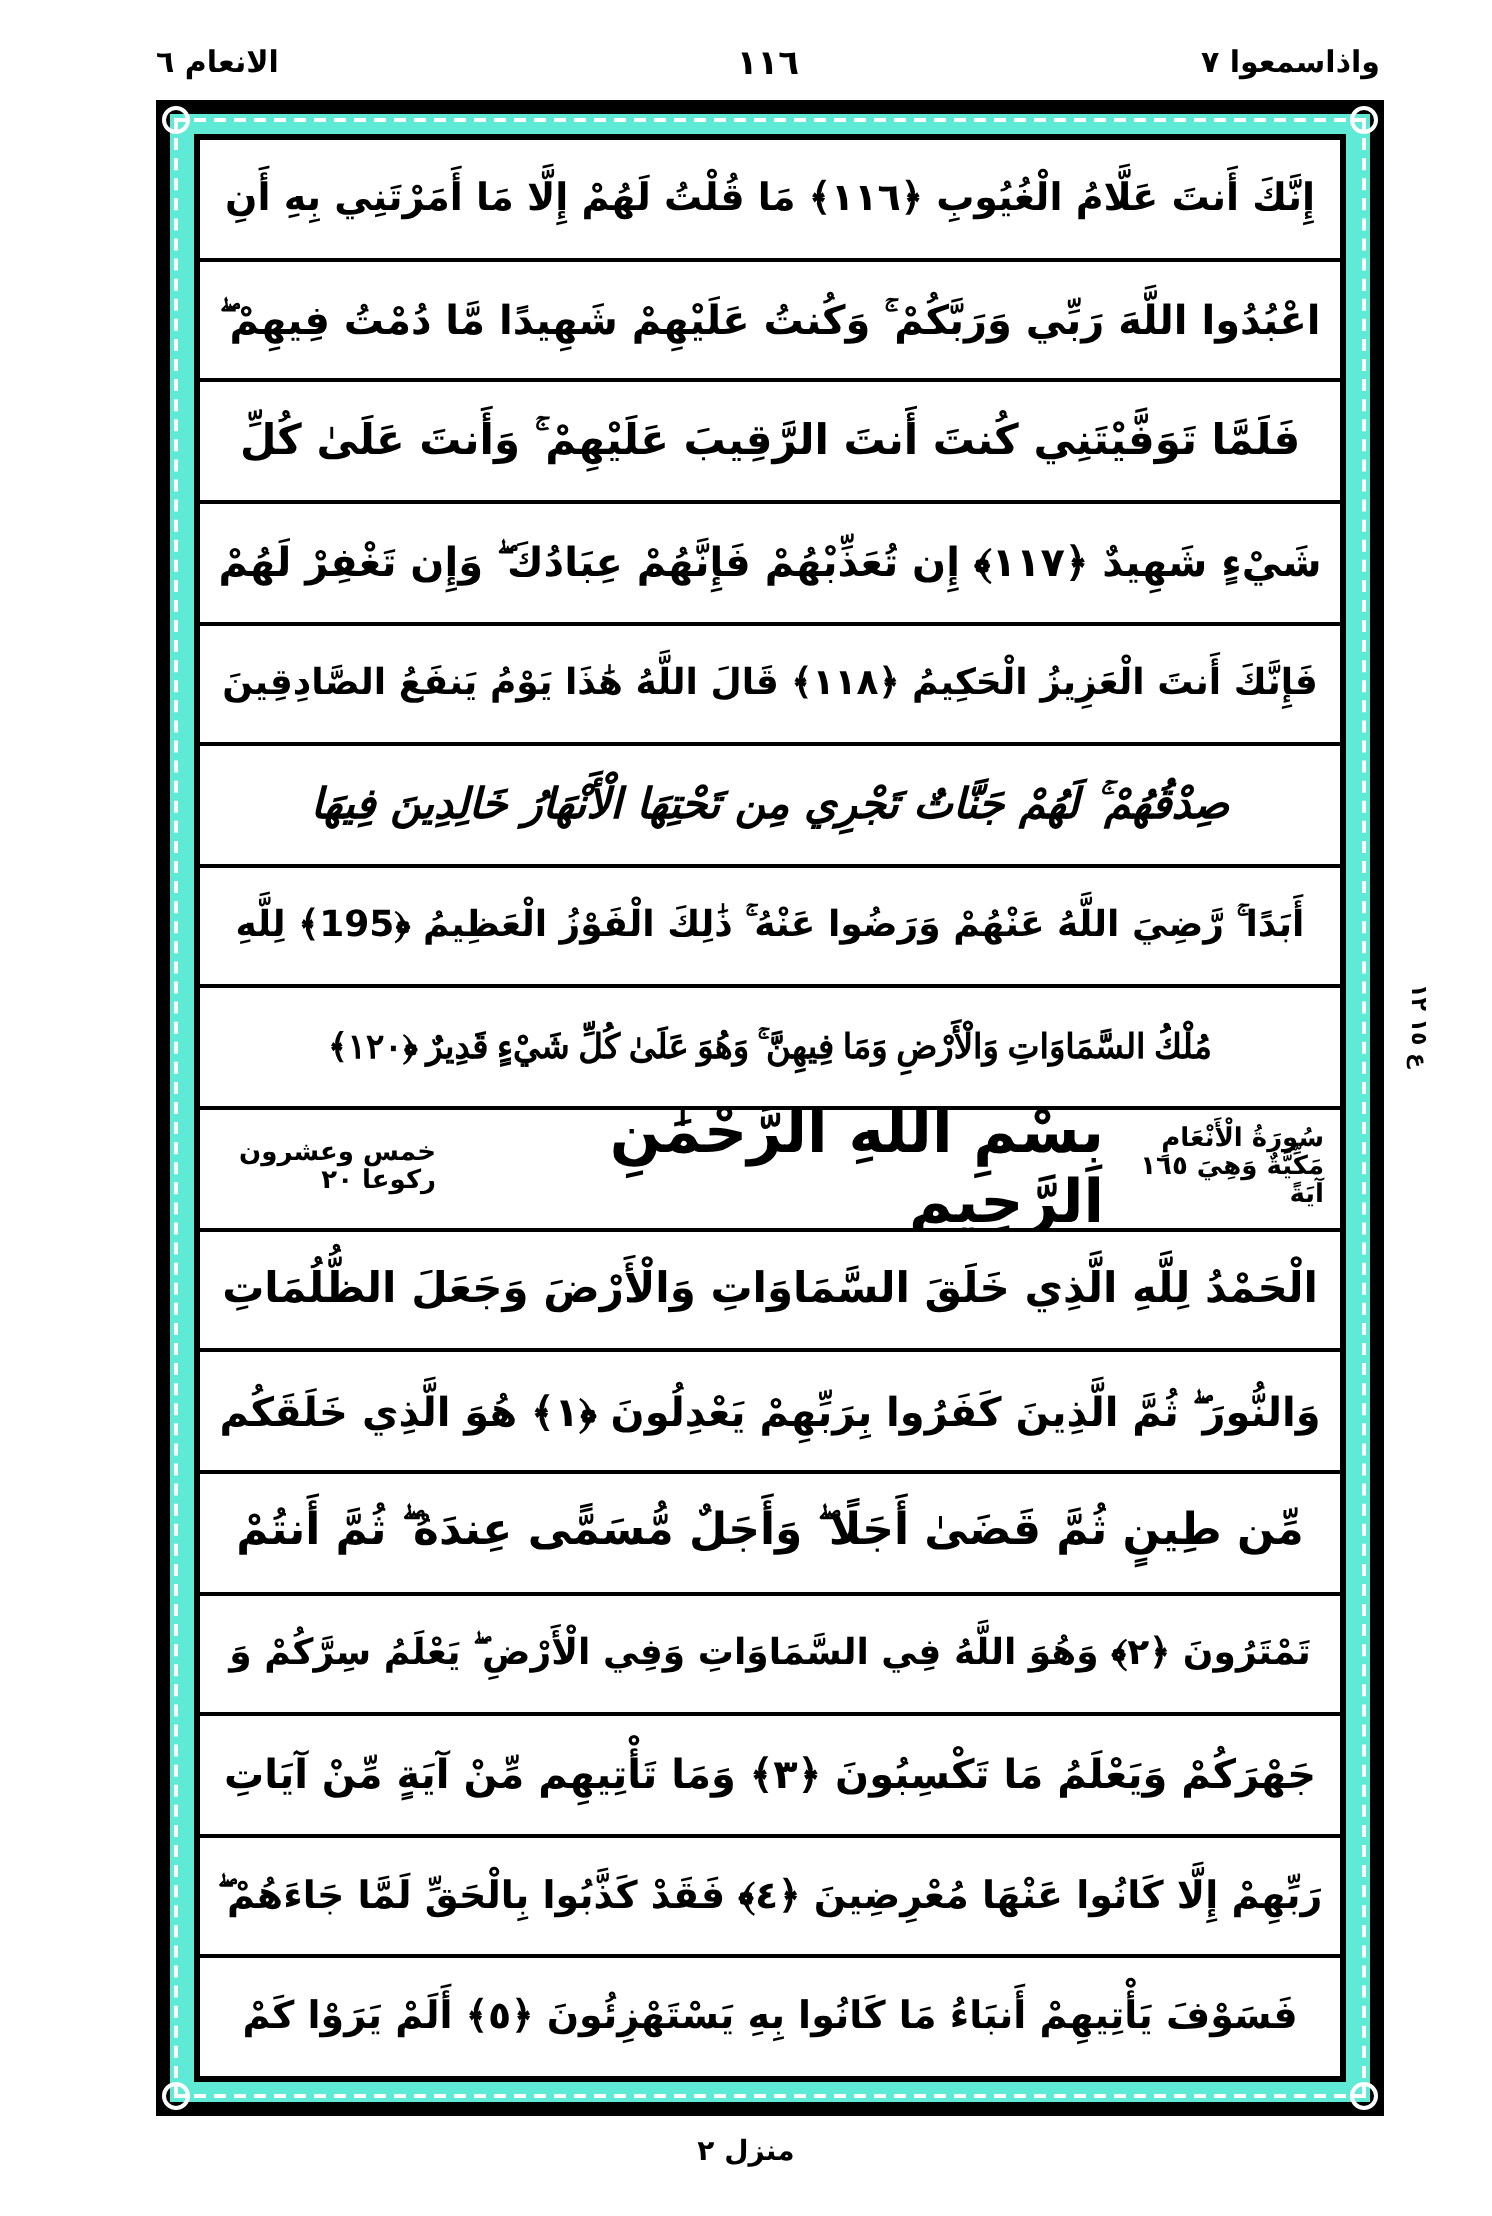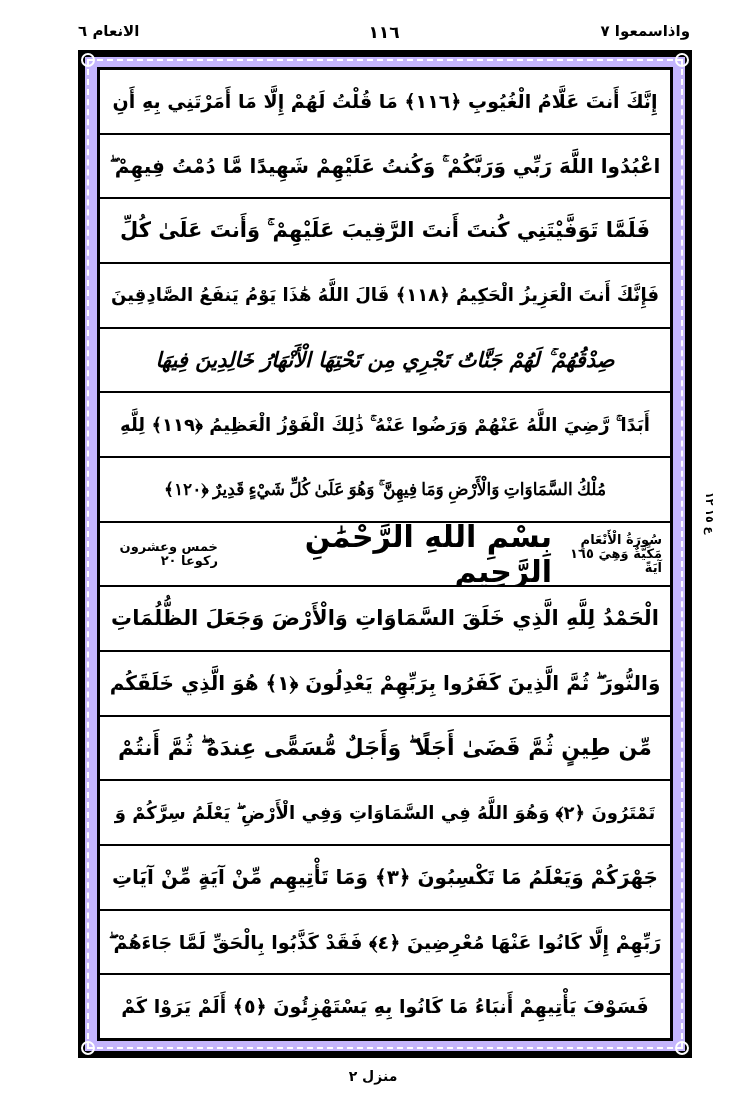--- a/index.html
+++ b/index.html
@@ -8,21 +8,21 @@
 
   .header { position: absolute; top: 22px; left: 78px; width: 612px; height: 24px; }
   .header .hdr { position: absolute; top: 0; font-size: 15px; font-weight: bold; direction: rtl; white-space: nowrap; }
   .header .hdr-right { right: 0; }
   .header .hdr-center { left: 50%; transform: translateX(-50%); font-size: 17px; }
   .header .hdr-left { left: 0; }
 
   .frame {
     position: absolute; left: 78px; top: 50px; width: 614px; height: 1008px;
     border: 7px solid #000;
-    background: #c4b5fd;
+    background: #5eead4;
   }
   .frame::before {
     content: ""; position: absolute; inset: 2px;
     border: 2px dashed #fff;
     pointer-events: none;
   }
   .inner {
     position: absolute; left: 12px; right: 12px; top: 10px; bottom: 10px;
     border: 3px solid #000;
     background: #fff;
@@ -81,27 +81,30 @@
       <div class="row">
           <span class="ayah-text" style="font-size: 19px;">إِنَّكَ أَنتَ عَلَّامُ الْغُيُوبِ ﴿١١٦﴾ مَا قُلْتُ لَهُمْ إِلَّا مَا أَمَرْتَنِي بِهِ أَنِ</span>
         </div>
       <div class="row">
           <span class="ayah-text" style="font-size: 20px;">اعْبُدُوا اللَّهَ رَبِّي وَرَبَّكُمْ ۚ وَكُنتُ عَلَيْهِمْ شَهِيدًا مَّا دُمْتُ فِيهِمْ ۖ</span>
         </div>
       <div class="row">
           <span class="ayah-text" style="font-size: 21px;">فَلَمَّا تَوَفَّيْتَنِي كُنتَ أَنتَ الرَّقِيبَ عَلَيْهِمْ ۚ وَأَنتَ عَلَىٰ كُلِّ</span>
         </div>
       <div class="row">
+          <span class="ayah-text" style="font-size: 20px;">شَيْءٍ شَهِيدٌ ﴿١١٧﴾ إِن تُعَذِّبْهُمْ فَإِنَّهُمْ عِبَادُكَ ۖ وَإِن تَغْفِرْ لَهُمْ</span>
+        </div>
+      <div class="row">
           <span class="ayah-text" style="font-size: 18px;">فَإِنَّكَ أَنتَ الْعَزِيزُ الْحَكِيمُ ﴿١١٨﴾ قَالَ اللَّهُ هَٰذَا يَوْمُ يَنفَعُ الصَّادِقِينَ</span>
         </div>
       <div class="row">
           <span class="ayah-text" style="font-size: 21px; font-style: italic;">صِدْقُهُمْ ۚ لَهُمْ جَنَّاتٌ تَجْرِي مِن تَحْتِهَا الْأَنْهَارُ خَالِدِينَ فِيهَا</span>
         </div>
       <div class="row">
-          <span class="ayah-text" style="font-size: 18px;">أَبَدًا ۚ رَّضِيَ اللَّهُ عَنْهُمْ وَرَضُوا عَنْهُ ۚ ذَٰلِكَ الْفَوْزُ الْعَظِيمُ ﴿١١٩﴾ لِلَّهِ</span>
+          <span class="ayah-text" style="font-size: 18px;">أَبَدًا ۚ رَّضِيَ اللَّهُ عَنْهُمْ وَرَضُوا عَنْهُ ۚ ذَٰلِكَ الْفَوْزُ الْعَظِيمُ ﴿195﴾ لِلَّهِ</span>
         </div>
       <div class="row">
           <span class="ayah-text" style="font-size: 17px; font-family: Liberation Serif, serif;">مُلْكُ السَّمَاوَاتِ وَالْأَرْضِ وَمَا فِيهِنَّ ۚ وَهُوَ عَلَىٰ كُلِّ شَيْءٍ قَدِيرٌ ﴿١٢٠﴾</span>
         </div>
       <div class="row">
         <div class="bism">
           <span class="side">سُورَةُ الْأَنْعَامِ مَكِّيَّةٌ وَهِيَ ١٦٥ آيَةً</span>
           <span class="center">بِسْمِ اللَّهِ الرَّحْمَٰنِ الرَّحِيمِ</span>
           <span class="side">خمس وعشرون ركوعا ٢٠</span>
         </div>

